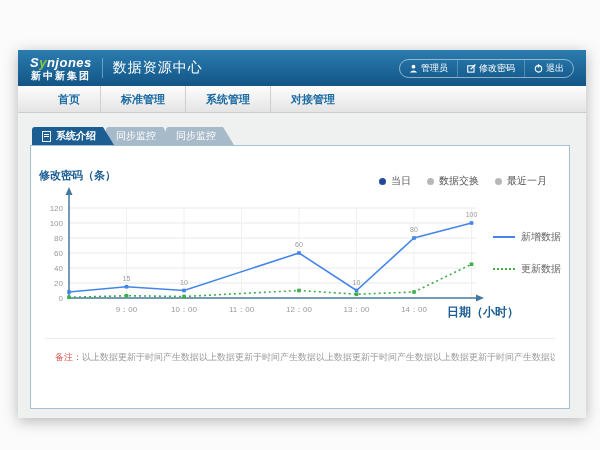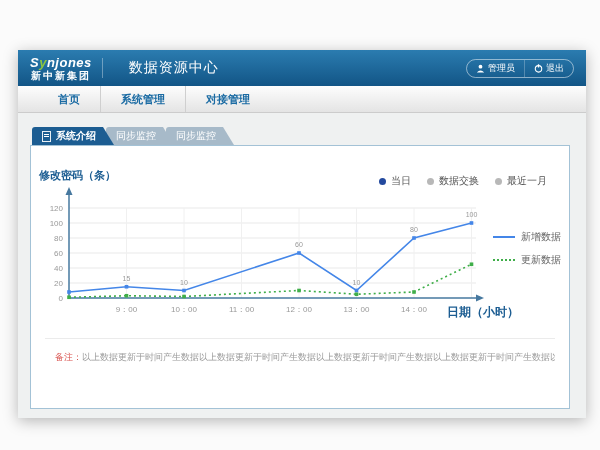--- a/index.html
+++ b/index.html
@@ -17,21 +17,21 @@
     height:36px;background:linear-gradient(#2b7cb0,#125586);
     display:flex;align-items:center;padding:0 12px;box-sizing:border-box;
     color:#fff;justify-content:space-between;
   }
   .brand{display:flex;align-items:center;gap:10px;}
   .logo{line-height:1;text-align:center;}
   .logo-top{font-size:13px;font-weight:bold;font-style:italic;letter-spacing:0.5px;}
   .logo-top .accent{color:#8dc63f;}
   .logo-sub{font-size:10px;font-weight:bold;letter-spacing:2px;margin-top:2px;}
   .brand-divider{width:1px;height:20px;background:rgba(255,255,255,0.35);}
-  .app-title{font-size:14px;letter-spacing:1px;margin-left:16px;}
+  .app-title{font-size:14px;letter-spacing:1px;}
   .user-pill{
     display:flex;align-items:center;border:1px solid rgba(255,255,255,0.5);
     border-radius:10px;height:17px;font-size:9px;overflow:hidden;
   }
   .user-item{display:flex;align-items:center;gap:3px;padding:0 9px;cursor:pointer;height:100%;}
   .user-item + .user-item{border-left:1px solid rgba(255,255,255,0.25);}
   .user-item svg{display:block;}
   
   .nav{
     height:26px;background:linear-gradient(#fdfdfd,#e4e4e4);
@@ -60,21 +60,21 @@
     position:absolute;left:12px;top:32px;width:540px;height:264px;
     background:#fff;border:1px solid #a3c2d6;box-sizing:border-box;
   }
   .range-options{position:absolute;top:8px;right:22px;display:flex;gap:16px;margin-top:20px;}
   .range-option{display:flex;align-items:center;gap:5px;font-size:10px;color:#555;cursor:pointer;}
   .radio-dot{width:7px;height:7px;border-radius:50%;background:#b8b8b8;}
   .range-option.selected .radio-dot{background:#23499e;}
   .y-axis-title{position:absolute;left:8px;top:22px;font-size:11px;font-weight:bold;color:#1c5d92;}
   .x-axis-title{position:absolute;left:416px;top:158px;font-size:12px;font-weight:bold;color:#1c5d92;}
   .chart-svg{position:absolute;left:0;top:30px;}
-  .series-legend{position:absolute;right:8px;top:84px;display:flex;flex-direction:column;gap:9px;}
+  .series-legend{position:absolute;right:8px;top:84px;display:flex;flex-direction:column;gap:18px;}
   .legend-row{display:flex;align-items:center;gap:6px;cursor:pointer;}
   .legend-swatch{width:22px;height:0;border-top-width:2px;}
   .legend-label{font-size:10px;color:#666;}
   .panel-divider{position:absolute;left:14px;right:14px;top:192px;height:1px;background:#ebebeb;}
   .note{
     position:absolute;left:24px;right:14px;top:205px;font-size:9px;color:#9a9a9a;
     white-space:nowrap;overflow:hidden;
   }
   .note-label{color:#d9534f;}
 </style>
@@ -95,30 +95,38 @@
     <div class="user-pill">
       <div class="user-item">
         <svg width="9" height="9" viewBox="0 0 10 10">
             <circle cx="5" cy="3" r="2.1" fill="#fff"></circle>
             <path d="M0.8 9.5 Q5 5.2 9.2 9.5 Z" fill="#fff"></path>
           </svg>
         <span>管理员</span>
       </div>
       <div class="user-item">
         <svg width="9" height="9" viewBox="0 0 10 10">
+            <rect x="0.8" y="2" width="7" height="7" fill="none" stroke="#fff" stroke-width="1.2"></rect>
+            <line x1="4" y1="6" x2="9.4" y2="0.6" stroke="#fff" stroke-width="1.4"></line>
+          </svg>
+        <span>修改密码</span>
+      </div>
+      <div class="user-item">
+        <svg width="9" height="9" viewBox="0 0 10 10">
             <circle cx="5" cy="5.4" r="3.6" fill="none" stroke="#fff" stroke-width="1.2"></circle>
             <line x1="5" y1="0.4" x2="5" y2="4" stroke="#fff" stroke-width="1.4"></line>
           </svg>
         <span>退出</span>
       </div>
     </div>
   </div>
 
   <div class="nav">
       <div class="nav-item">首页</div>
+      <div class="nav-item">标准管理</div>
       <div class="nav-item">系统管理</div>
       <div class="nav-item">对接管理</div>
     </div>
 
   <div class="content">
     <div class="tabs">
         <div class="tab active">
           <span class="doc-icon"></span>
           <span>系统介绍</span>
         </div>

